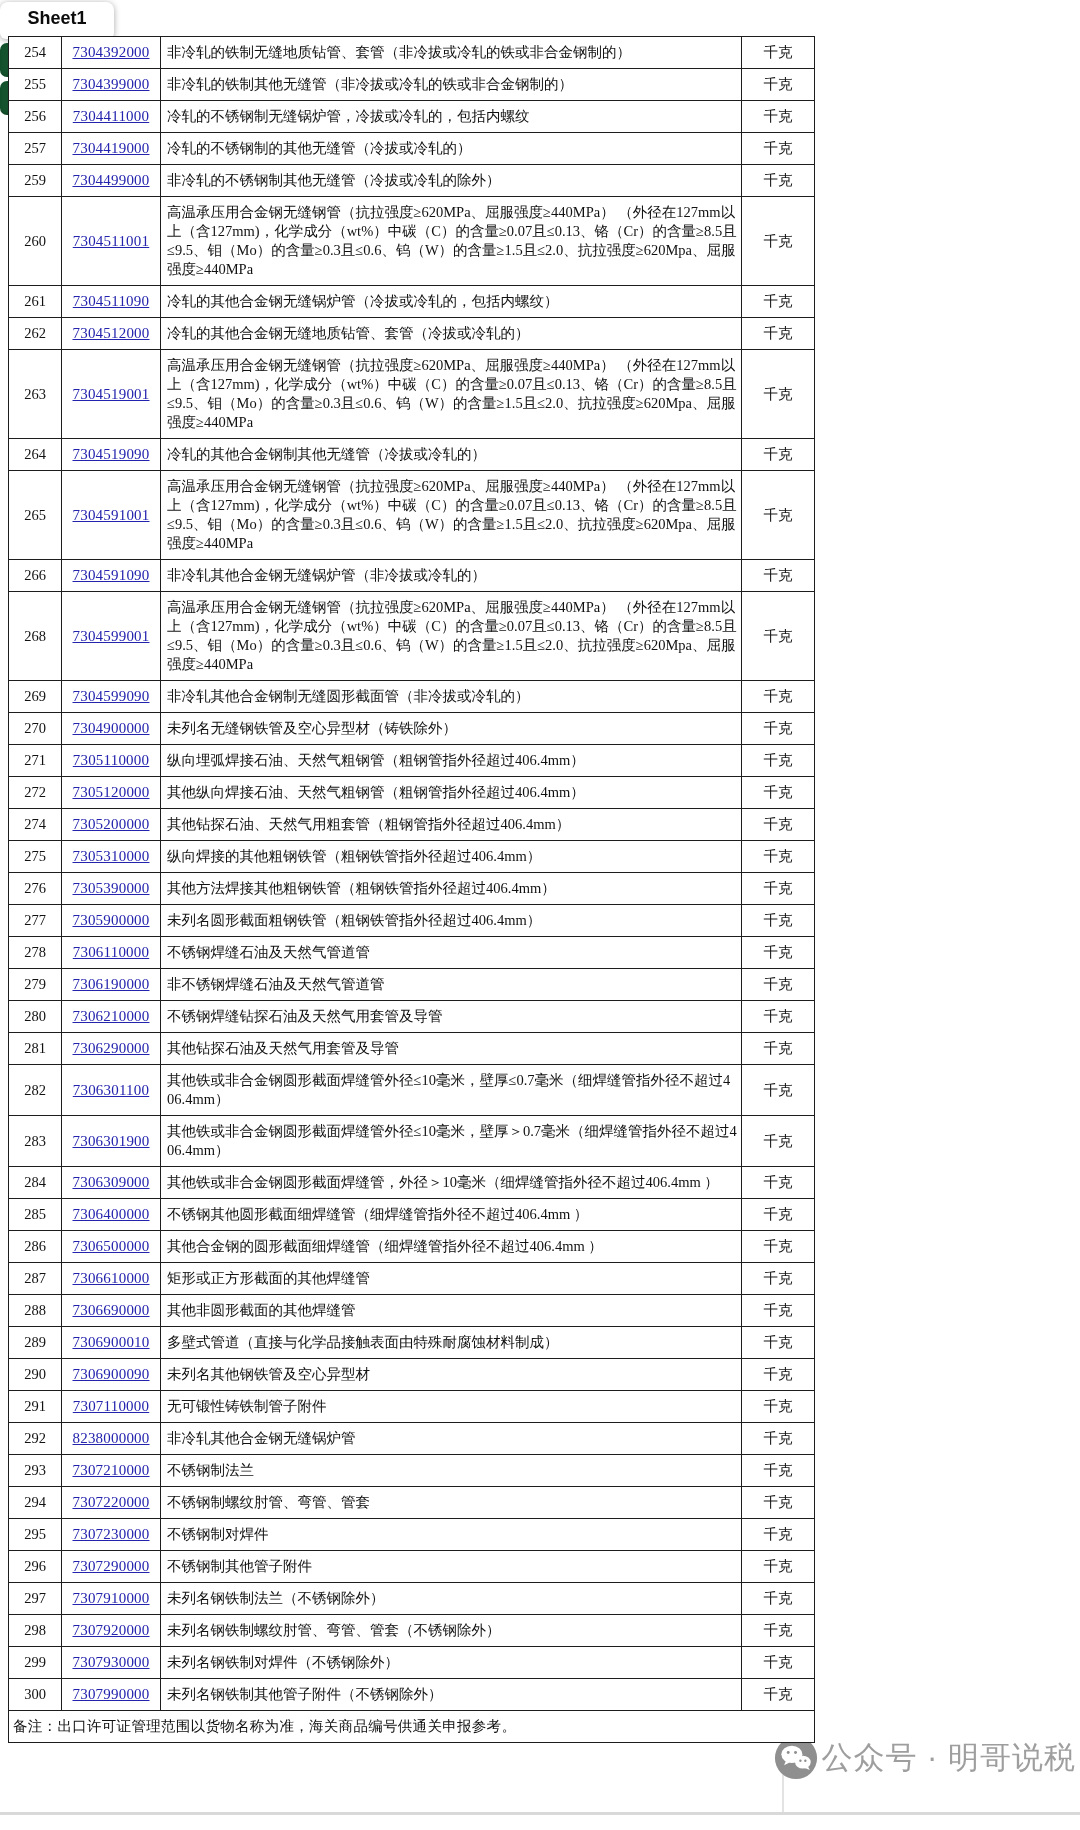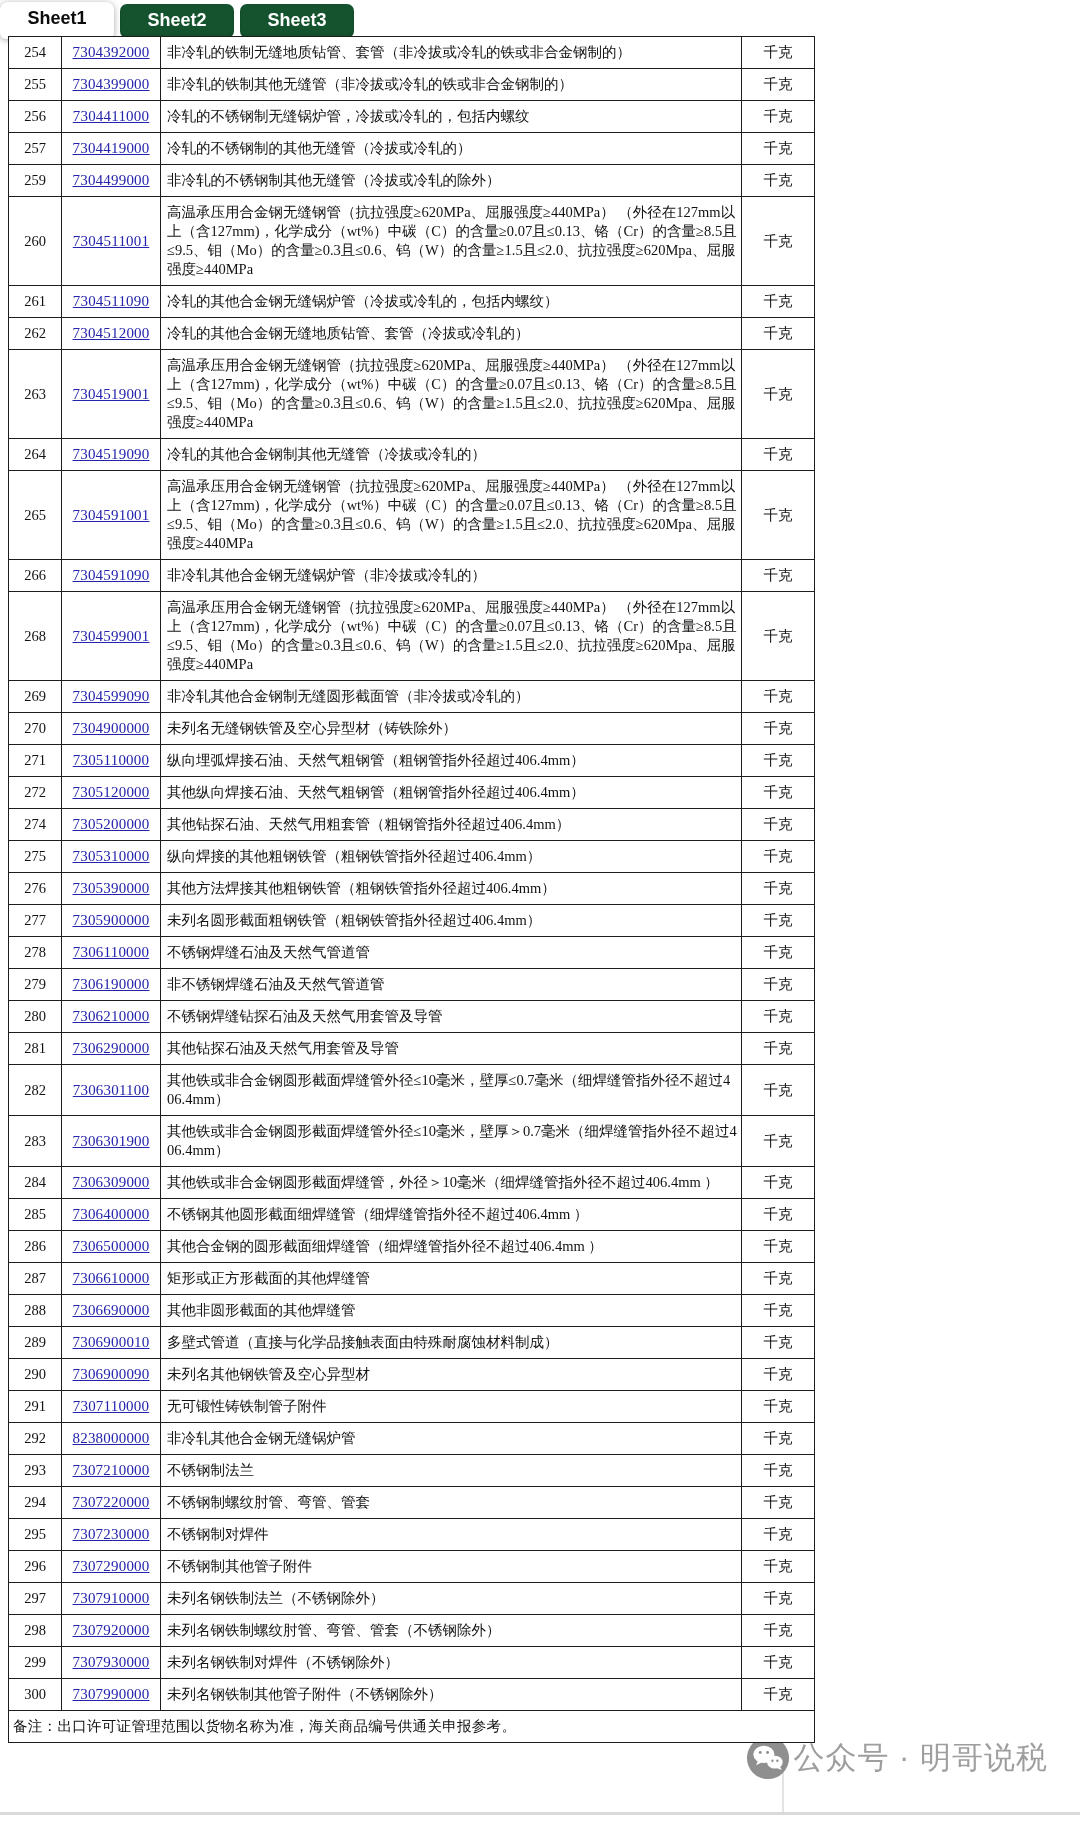--- a/index.html
+++ b/index.html
@@ -3,21 +3,21 @@
 <meta charset="utf-8">
 <style>
   html,body{margin:0;padding:0;}
   body{
     width:1080px;height:1830px;position:relative;background:#ffffff;
     font-family:"Liberation Serif","DejaVu Serif",serif;
     overflow:hidden;
   }
   
   .tabs-bar{
-    position:absolute;left:0;top:0;height:40px;display:flex;align-items:flex-start;
+    position:absolute;left:0;top:0;height:40px;display:flex;align-items:flex-start;flex-direction:column;
   }
   .tab{
     min-width:86px;padding:5px 14px 7px 14px;margin-right:6px;
     font-family:"Liberation Sans","DejaVu Sans",sans-serif;
     font-size:18px;font-weight:bold;text-align:center;line-height:22px;
     border-radius:7px;cursor:default;
   }
   .tab.inactive{
     background:#14532d;color:#ffffff;margin-top:4px;
     box-shadow:inset 0 -2px 3px rgba(0,0,0,.15);
@@ -46,21 +46,21 @@
   a.code-link{
     color:#2323ae;text-decoration:underline;
     font-family:"Liberation Serif",serif;font-size:15px;letter-spacing:.2px;
   }
   tr.single .col-desc{height:19px;}
   .footer-cell{
     font-size:14.5px;padding:10px 4px 10px 8px;letter-spacing:.3px;
   }
   
   .watermark{
-    position:absolute;right:32px;top:1736px;display:flex;align-items:center;gap:3px;
+    position:absolute;right:4px;top:1736px;display:flex;align-items:center;gap:3px;
     color:#9e9e9e;font-family:"Liberation Sans","DejaVu Sans",sans-serif;
     font-size:31px;letter-spacing:1px;z-index:1;
   }
   .wm-icon{width:44px;height:44px;flex:0 0 auto;}
   
   .bottom-line{
     position:absolute;left:0;right:0;top:1812px;height:3px;background:#d9d9d9;
   }
   .right-line{
     position:absolute;left:782px;top:1770px;height:42px;width:2px;background:#e3e3e3;

